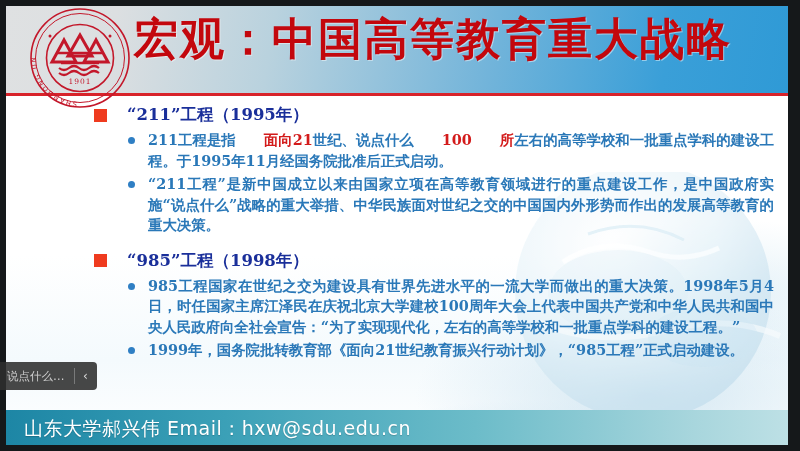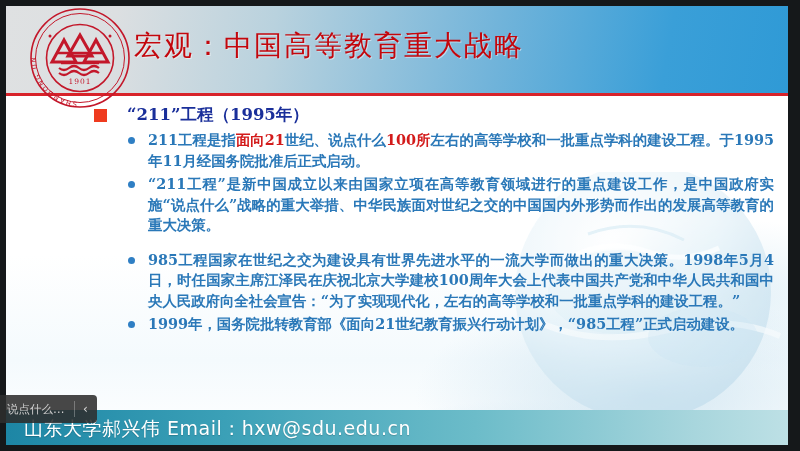--- a/index.html
+++ b/index.html
@@ -22,23 +22,23 @@
     background:linear-gradient(100deg,#dfe1e2 0%,#dcdfe1 14%,#b9d2de 34%,#72b4da 62%,#3a9fd8 84%,#2f9ad6 100%);
     border-bottom:3px solid #d8232a;
     overflow:visible;
   }
   .logo-wrap{
     position:absolute;left:22px;top:0;width:104px;height:104px;z-index:6;
   }
   .logo-wrap svg{display:block;}
 
   .slide-title{
-    position:absolute;left:128px;top:21px;
+    position:absolute;left:128px;top:4px;
     font-family:"DejaVu Serif","Liberation Serif",serif;
-    font-size:28px;font-weight:normal;letter-spacing:2px;
+    font-size:44px;font-weight:bold;letter-spacing:2px;
     color:#c3070d;
     text-shadow:1px 1px 0 rgba(255,255,255,.45);
     white-space:nowrap;
   }
 
   
   .body{
     position:relative;height:352px;background:#ffffff;
     background-image:
       radial-gradient(ellipse 330px 150px at 640px 300px, rgba(206,228,240,.85) 0%, rgba(206,228,240,0) 70%),
@@ -73,42 +73,41 @@
     width:7px;height:7px;border-radius:50%;background:#2f7fc4;
     flex:0 0 auto;margin-top:7px;
   }
   .btxt{
     margin-left:13px;
     font-family:"DejaVu Serif","Liberation Serif",serif;
     font-size:14.4px;line-height:20.5px;font-weight:bold;
     color:#2a78b8;letter-spacing:0;
     text-align:justify;
   }
-  .btxt .hl{color:#d31b1b;}
+  .btxt .hl{color:#d31b1b;padding-left:28px;}
 
   
   .footer{
     position:absolute;left:0;bottom:0;width:100%;height:38px;
     background:linear-gradient(90deg,#1d86a5 0%,#3ba0b7 28%,#6cbcc9 60%,#a8d6dd 88%,#bde0e5 100%);
     display:flex;align-items:center;
   }
   .footer-text{
     margin-left:18px;color:#ffffff;font-size:19px;letter-spacing:.5px;
     font-family:"DejaVu Sans","Liberation Sans",sans-serif;
     text-shadow:0 1px 1px rgba(0,0,0,.18);
   }
 
   
   .chat-overlay{
     position:absolute;left:0;top:362px;z-index:30;
     display:flex;align-items:stretch;height:28px;
     background:rgba(45,45,45,.88);
     border-radius:0 4px 4px 0;
     overflow:hidden;
-    margin-top:33px;
   }
   .chat-input{
     display:flex;align-items:center;padding:0 9px 0 7px;
     color:#cfcfcf;font-size:11.5px;white-space:nowrap;
     font-family:"DejaVu Sans","Liberation Sans",sans-serif;
   }
   .chat-sep{width:1px;background:rgba(255,255,255,.28);margin:6px 0;}
   .chat-collapse{
     display:flex;align-items:center;justify-content:center;width:22px;
     color:#dcdcdc;font-size:12px;
@@ -180,20 +179,24 @@
             <span class="btxt"><span>211工程是指</span><span class="hl">面向21</span><span>世纪、说点什么</span><span class="hl">100</span><span class="hl">所</span><span>左右的高等学校和一批重点学科的建设工程。于1995年11月经国务院批准后正式启动。</span></span>
           </div>
 
           <div class="bullet">
             <span class="dot"></span>
             <span class="btxt">“211工程”是新中国成立以来由国家立项在高等教育领域进行的重点建设工作，是中国政府实施“说点什么”战略的重大举措、中华民族面对世纪之交的中国国内外形势而作出的发展高等教育的重大决策。</span>
           </div>
         </div>
 
         <div class="sec" style="margin-top:14px;">
+          <div class="sec-head">
+            <span class="sq"></span>
+            <span class="sec-title">“985”工程（1998年）</span>
+          </div>
 
           <div class="bullet">
             <span class="dot"></span>
             <span class="btxt">985工程国家在世纪之交为建设具有世界先进水平的一流大学而做出的重大决策。1998年5月4日，时任国家主席江泽民在庆祝北京大学建校100周年大会上代表中国共产党和中华人民共和国中央人民政府向全社会宣告：“为了实现现代化，左右的高等学校和一批重点学科的建设工程。”</span>
           </div>
 
           <div class="bullet">
             <span class="dot"></span>
             <span class="btxt">1999年，国务院批转教育部《面向21世纪教育振兴行动计划》，“985工程”正式启动建设。</span>
           </div>

